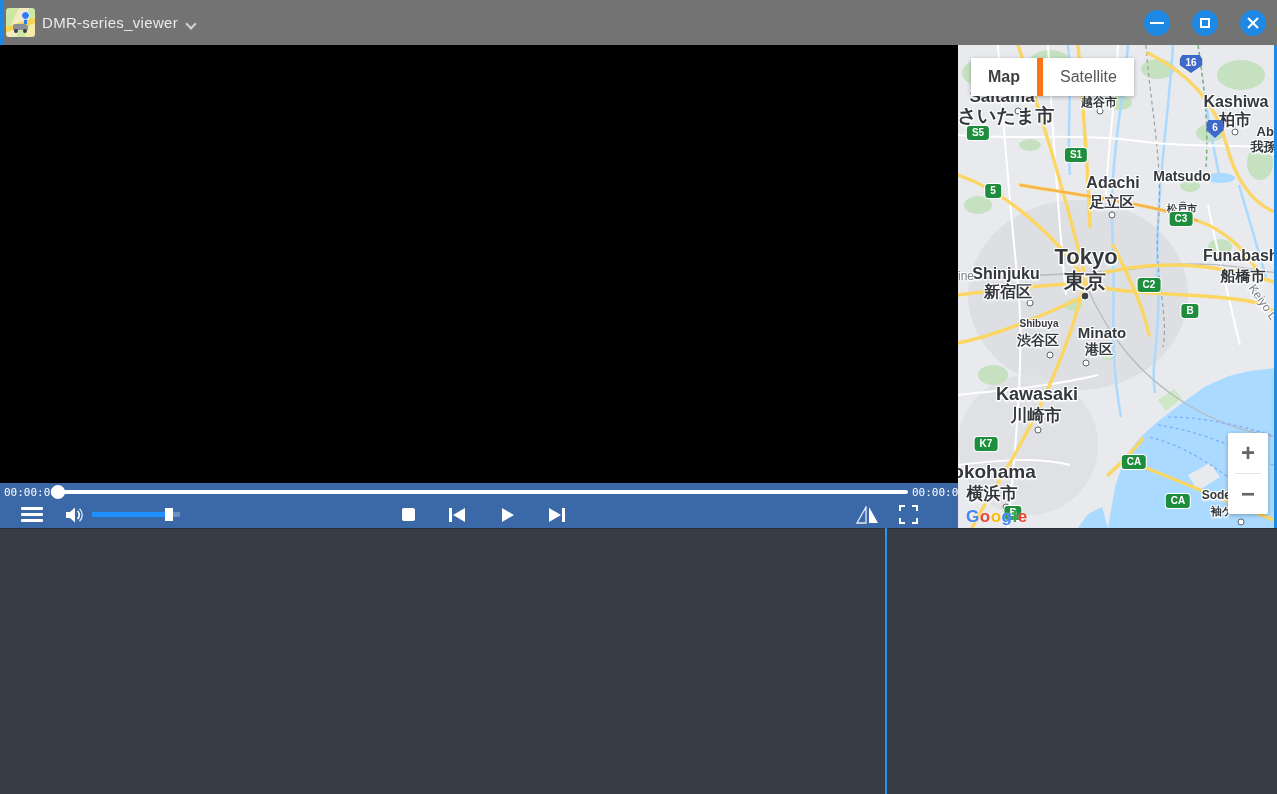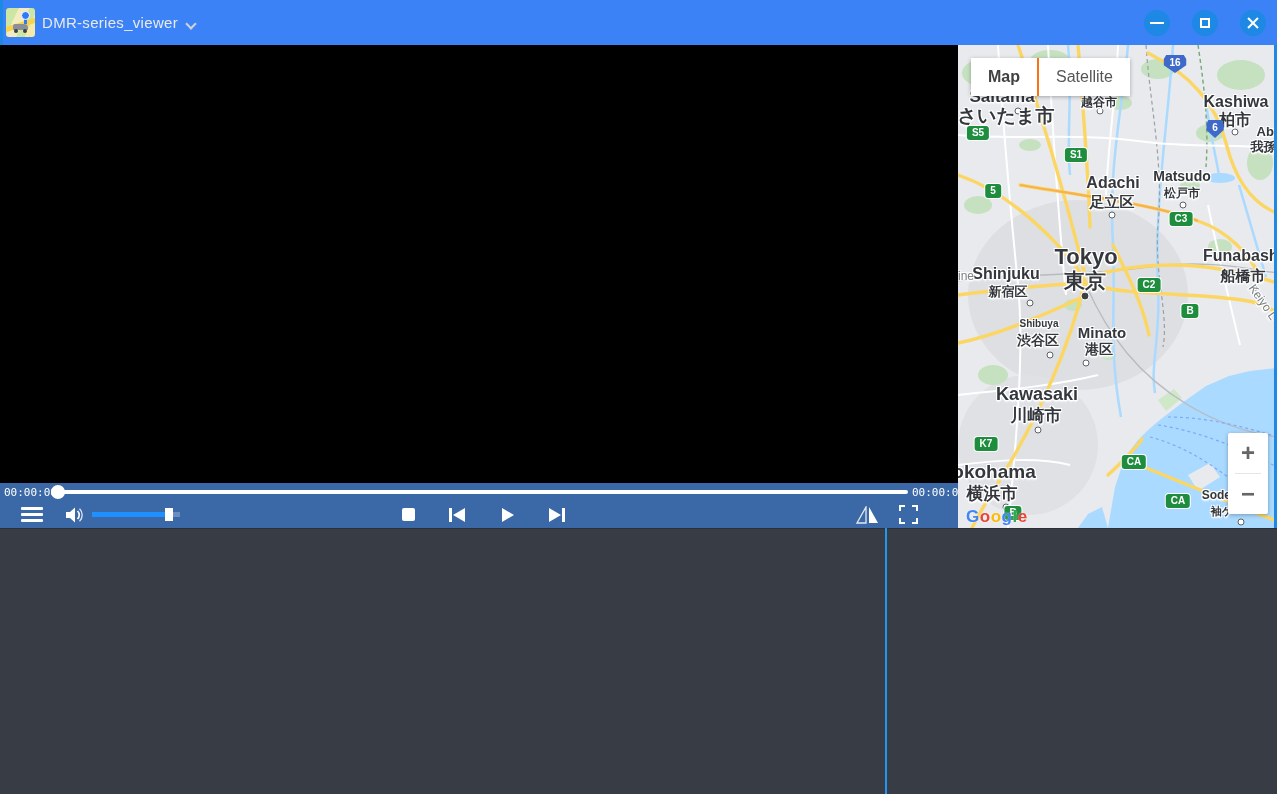--- a/index.html
+++ b/index.html
@@ -1,20 +1,20 @@
 <!DOCTYPE html>
 <html><head>
 <meta charset="utf-8">
 <style>
   * { margin:0; padding:0; box-sizing:border-box; }
   html,body { width:1277px; height:794px; overflow:hidden; background:#373c45;
               font-family:"Liberation Sans", sans-serif; }
 
   
-  #titlebar { position:absolute; left:0; top:0; width:1277px; height:45px; background:#3b82f6; }
+  #titlebar { position:absolute; left:0; top:0; width:1277px; height:45px; background:#737373; }
   #edge-left { position:absolute; left:0; top:0; width:3px; height:45px; background:#1e88e5; }
   #edge-right { position:absolute; left:1274px; top:45px; width:3px; height:483px; background:#1e88e5; z-index:30; }
   #app-icon { position:absolute; left:6px; top:8px; width:29px; height:29px; border-radius:3px; overflow:hidden;
     background:
       linear-gradient(115deg, #cde6a3 0 30%, #f3ecc2 30% 55%, #cde6a3 55% 75%, #f7e9a8 75%);
   }
   #app-icon .road { position:absolute; left:-4px; top:14px; width:40px; height:5px; background:#f7d44b; transform:rotate(-18deg); }
   #app-icon .car { position:absolute; left:7px; top:16px; width:15px; height:6px; background:#8a8f98; border-radius:2px 4px 1px 1px; }
   #app-icon .wheel { position:absolute; width:4px; height:4px; background:#3c3f46; border-radius:50%; top:21px; }
   #app-icon .pin-head { position:absolute; left:15px; top:3px; width:9px; height:9px; background:#2f7bf5; border-radius:50%; border:1px solid #fff; }
@@ -53,21 +53,21 @@
     padding:2px 5px; border-radius:3px; z-index:5; line-height:1; }
   .shield.green { background:#1e8e3e; box-shadow:0 0 0 1px #fff; }
   .shield.blue  { background:#3e69c9; border-radius:0; padding:3px 6px 5px;
     clip-path:polygon(12% 0,88% 0,100% 25%,100% 55%,50% 100%,0 55%,0 25%); }
   .map-dot { position:absolute; width:7px; height:7px; border:1.5px solid #5f6368; background:#fff; border-radius:50%;
     transform:translate(-50%,-50%); z-index:4; }
   #maptype { position:absolute; left:13px; top:13px; height:38px; background:#fff; display:flex; align-items:stretch;
     box-shadow:0 1px 4px rgba(0,0,0,.3); z-index:10; }
   #maptype .mt { padding:0 17px; display:flex; align-items:center; font-size:16px; cursor:pointer; }
   #maptype .sel { color:#404040; font-weight:bold; }
-  #maptype .unsel { color:#565656; border-left:2px solid #f97316; }
+  #maptype .unsel { color:#565656; border-left:6px solid #f97316; }
   #zoomctl { position:absolute; left:270px; top:388px; width:40px; height:81px; background:#fff; border-radius:2px;
     box-shadow:0 1px 4px rgba(0,0,0,.3); z-index:10; display:flex; flex-direction:column; }
   #zoomctl .zb { flex:1; display:flex; align-items:center; justify-content:center; font-size:24px; color:#666;
     cursor:pointer; font-weight:bold; }
   #zoomctl .zdiv { height:1px; background:#e6e6e6; margin:0 7px; }
   #gmap-logo { position:absolute; left:8px; top:462px; font-size:17px; font-weight:bold; z-index:6; letter-spacing:.5px;
     text-shadow:0 0 2px rgba(255,255,255,.7); }
 
   
   #dash { position:absolute; left:0; top:528px; width:1277px; height:266px; background:#373c45; border-top:1px solid #2b2f36; }
@@ -248,44 +248,44 @@
 
   <div id="labels-layer">
       <div class="map-label" style="left: 44px; top: 52px; font-size: 17px;">Saitama</div>
       <div class="map-label" style="left: 48px; top: 71px; font-size: 19px;">さいたま市</div>
       <div class="map-label" style="left: 141px; top: 57px; font-size: 12px;">越谷市</div>
       <div class="map-label" style="left: 278px; top: 57px; font-size: 16px;">Kashiwa</div>
       <div class="map-label" style="left: 277px; top: 75px; font-size: 16px;">柏市</div>
       <div class="map-label" style="left: 309px; top: 86px; font-size: 13px;">Abi</div>
       <div class="map-label" style="left: 312px; top: 102px; font-size: 13px;">我孫子</div>
       <div class="map-label" style="left: 224px; top: 131px; font-size: 14px;">Matsudo</div>
-      <div class="map-label" style="left: 224px; top: 148px; font-size: 12px;">松戸市</div>
+      <div class="map-label" style="left: 224px; top: 164px; font-size: 10px;">松戸市</div>
       <div class="map-label" style="left: 155px; top: 138px; font-size: 16px;">Adachi</div>
       <div class="map-label" style="left: 154px; top: 157px; font-size: 15px;">足立区</div>
       <div class="map-label" style="left: 128px; top: 212px; font-size: 22px;">Tokyo</div>
       <div class="map-label" style="left: 127px; top: 236px; font-size: 21px;">東京</div>
       <div class="map-label" style="left: 48px; top: 229px; font-size: 16px;">Shinjuku</div>
-      <div class="map-label" style="left: 50px; top: 247px; font-size: 13px;">新宿区</div>
+      <div class="map-label" style="left: 50px; top: 247px; font-size: 16px;">新宿区</div>
       <div class="map-label" style="left: 285px; top: 211px; font-size: 16px;">Funabashi</div>
       <div class="map-label" style="left: 285px; top: 231px; font-size: 15px;">船橋市</div>
       <div class="map-label" style="left: 81px; top: 278px; font-size: 10px;">Shibuya</div>
       <div class="map-label" style="left: 80px; top: 296px; font-size: 14px;">渋谷区</div>
       <div class="map-label" style="left: 144px; top: 287px; font-size: 15px;">Minato</div>
       <div class="map-label" style="left: 141px; top: 305px; font-size: 14px;">港区</div>
       <div class="map-label" style="left: 79px; top: 349px; font-size: 18px;">Kawasaki</div>
       <div class="map-label" style="left: 78px; top: 370px; font-size: 17px;">川崎市</div>
       <div class="map-label" style="left: 36px; top: 427px; font-size: 19px;">okohama</div>
       <div class="map-label" style="left: 34px; top: 448px; font-size: 17px;">横浜市</div>
       <div class="map-label" style="left: 262px; top: 450px; font-size: 12px;">Sodeg</div>
       <div class="map-label" style="left: 264px; top: 466px; font-size: 11px;">袖ケ</div>
       <div class="map-label gray" style="left: 8px; top: 231px; font-size: 12px;">ine</div>
       <div class="map-label gray" style="left: 305px; top: 257px; font-size: 12px; transform: translate(-50%, -50%) rotate(55deg);">Keiyo L</div>
       <div class="shield green" style="left: 20px; top: 88px;">S5</div>
       <div class="shield green" style="left: 118px; top: 110px;">S1</div>
-      <div class="shield blue" style="left: 217px; top: 19px; text-align: right;">16</div>
+      <div class="shield blue" style="left: 233px; top: 19px; text-align: right;">16</div>
       <div class="shield blue" style="left: 257px; top: 84px;">6</div>
       <div class="shield green" style="left: 35px; top: 146px;">5</div>
       <div class="shield green" style="left: 223px; top: 174px;">C3</div>
       <div class="shield green" style="left: 191px; top: 240px;">C2</div>
       <div class="shield green" style="left: 232px; top: 266px;">B</div>
       <div class="shield green" style="left: 28px; top: 399px;">K7</div>
       <div class="shield green" style="left: 176px; top: 417px;">CA</div>
       <div class="shield green" style="left: 220px; top: 456px;">CA</div>
       <div class="shield green" style="left: 55px; top: 468px;">B</div>
       <div class="map-dot" style="left: 142px; top: 66px;"></div>

